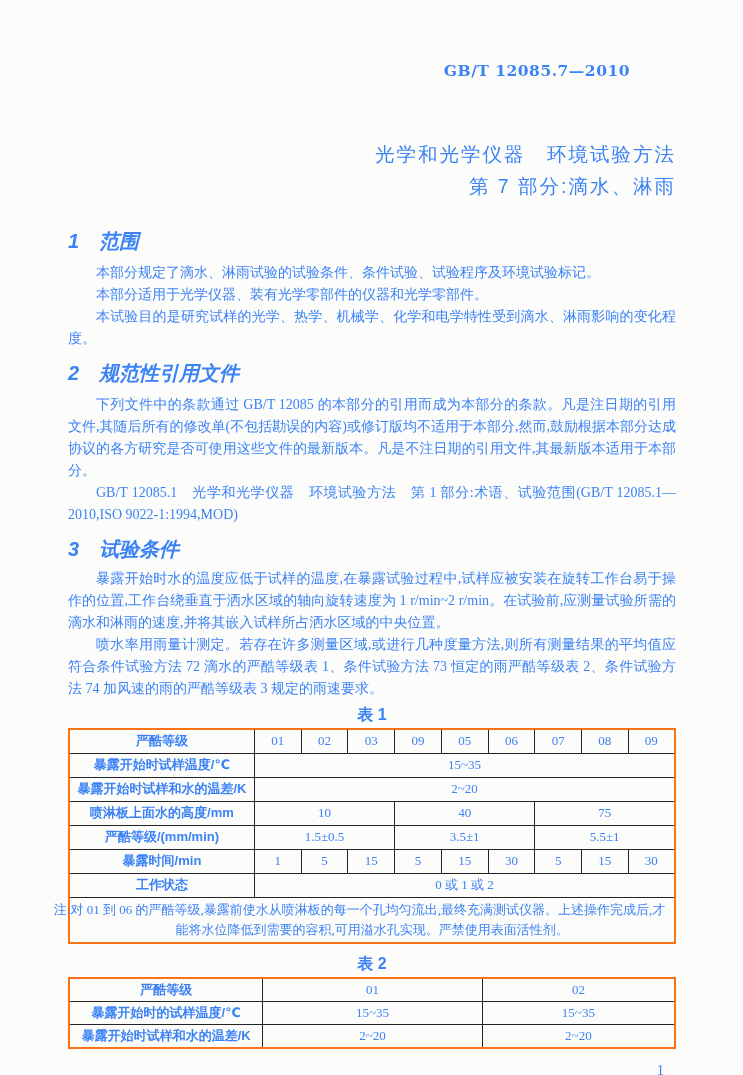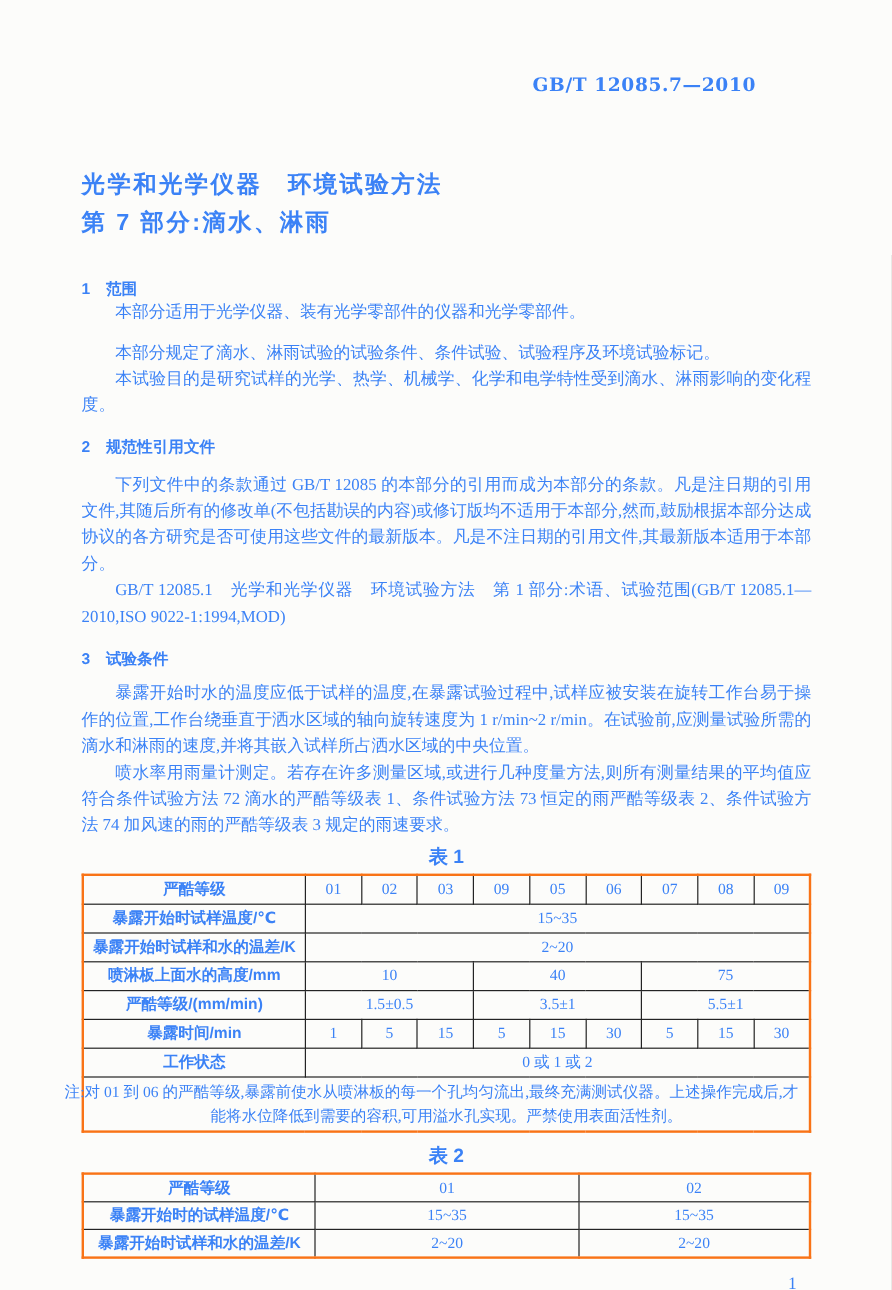--- a/index.html
+++ b/index.html
@@ -11,30 +11,30 @@
     padding: 62px 67px 0 68px;
     overflow: hidden; position: relative;
   }
   .doc-code {
     text-align: right; padding-right: 46px;
     font-family: "DejaVu Serif", serif;
     font-weight: bold; font-size: 15.5px; line-height: 18px;
     letter-spacing: 0.5px;
   }
   .doc-title {
-    margin: 58px 0 0 0; text-align: left;
+    margin: 58px 0 0 0; text-align: right;
     font-family: "Liberation Sans", "DejaVu Sans", sans-serif;
-    font-weight: bold; font-size: 19.5px; line-height: 32px;
+    font-weight: normal; font-size: 19.5px; line-height: 32px;
   }
   .title-line { display: block; letter-spacing: 2px; }
   section { display: block; }
   .sec-heading {
     margin: 30px 0 0 0;
     font-family: "Liberation Sans", "DejaVu Sans", sans-serif;
-    font-weight: bold; font-size: 13px; line-height: 18px;
+    font-weight: bold; font-size: 20px; line-height: 18px; font-style: italic;
   }
   .sec-heading.later { margin-top: 14px; }
   .body-par {
     margin: 0; text-indent: 2em; text-align: justify;
     font-size: 14px; line-height: 22px;
   }
   .body-par.first { margin-top: 12px; }
   section[data-name="section-test-conditions"] .body-par.first { margin-top: 10px; }
   .table-caption {
     margin: 6px 0 5px 0; text-align: center;
@@ -74,22 +74,22 @@
 
   <div class="doc-code" data-name="doc-code">GB/T 12085.7—2010</div>
 
   <h1 class="doc-title" data-name="document-title">
     <span class="title-line" data-name="title-line-1">光学和光学仪器　环境试验方法</span>
     <span class="title-line" data-name="title-line-2">第 7 部分:滴水、淋雨</span>
   </h1>
 
   <section data-name="section-scope">
     <h2 class="sec-heading" data-name="section-1-heading">1　范围</h2>
+    <p class="body-par first" data-name="paragraph">本部分规定了滴水、淋雨试验的试验条件、条件试验、试验程序及环境试验标记。</p>
     <p class="body-par" data-name="paragraph">本部分适用于光学仪器、装有光学零部件的仪器和光学零部件。</p>
-    <p class="body-par first" data-name="paragraph">本部分规定了滴水、淋雨试验的试验条件、条件试验、试验程序及环境试验标记。</p>
     <p class="body-par" data-name="paragraph">本试验目的是研究试样的光学、热学、机械学、化学和电学特性受到滴水、淋雨影响的变化程度。</p>
   </section>
 
   <section data-name="section-normative-references">
     <h2 class="sec-heading later" data-name="section-2-heading">2　规范性引用文件</h2>
     <p class="body-par first" data-name="paragraph">下列文件中的条款通过 GB/T 12085 的本部分的引用而成为本部分的条款。凡是注日期的引用文件,其随后所有的修改单(不包括勘误的内容)或修订版均不适用于本部分,然而,鼓励根据本部分达成协议的各方研究是否可使用这些文件的最新版本。凡是不注日期的引用文件,其最新版本适用于本部分。</p>
     <p class="body-par" data-name="reference-entry">GB/T 12085.1　光学和光学仪器　环境试验方法　第 1 部分:术语、试验范围(GB/T 12085.1—2010,ISO 9022-1:1994,MOD)</p>
   </section>
 
   <section data-name="section-test-conditions">

